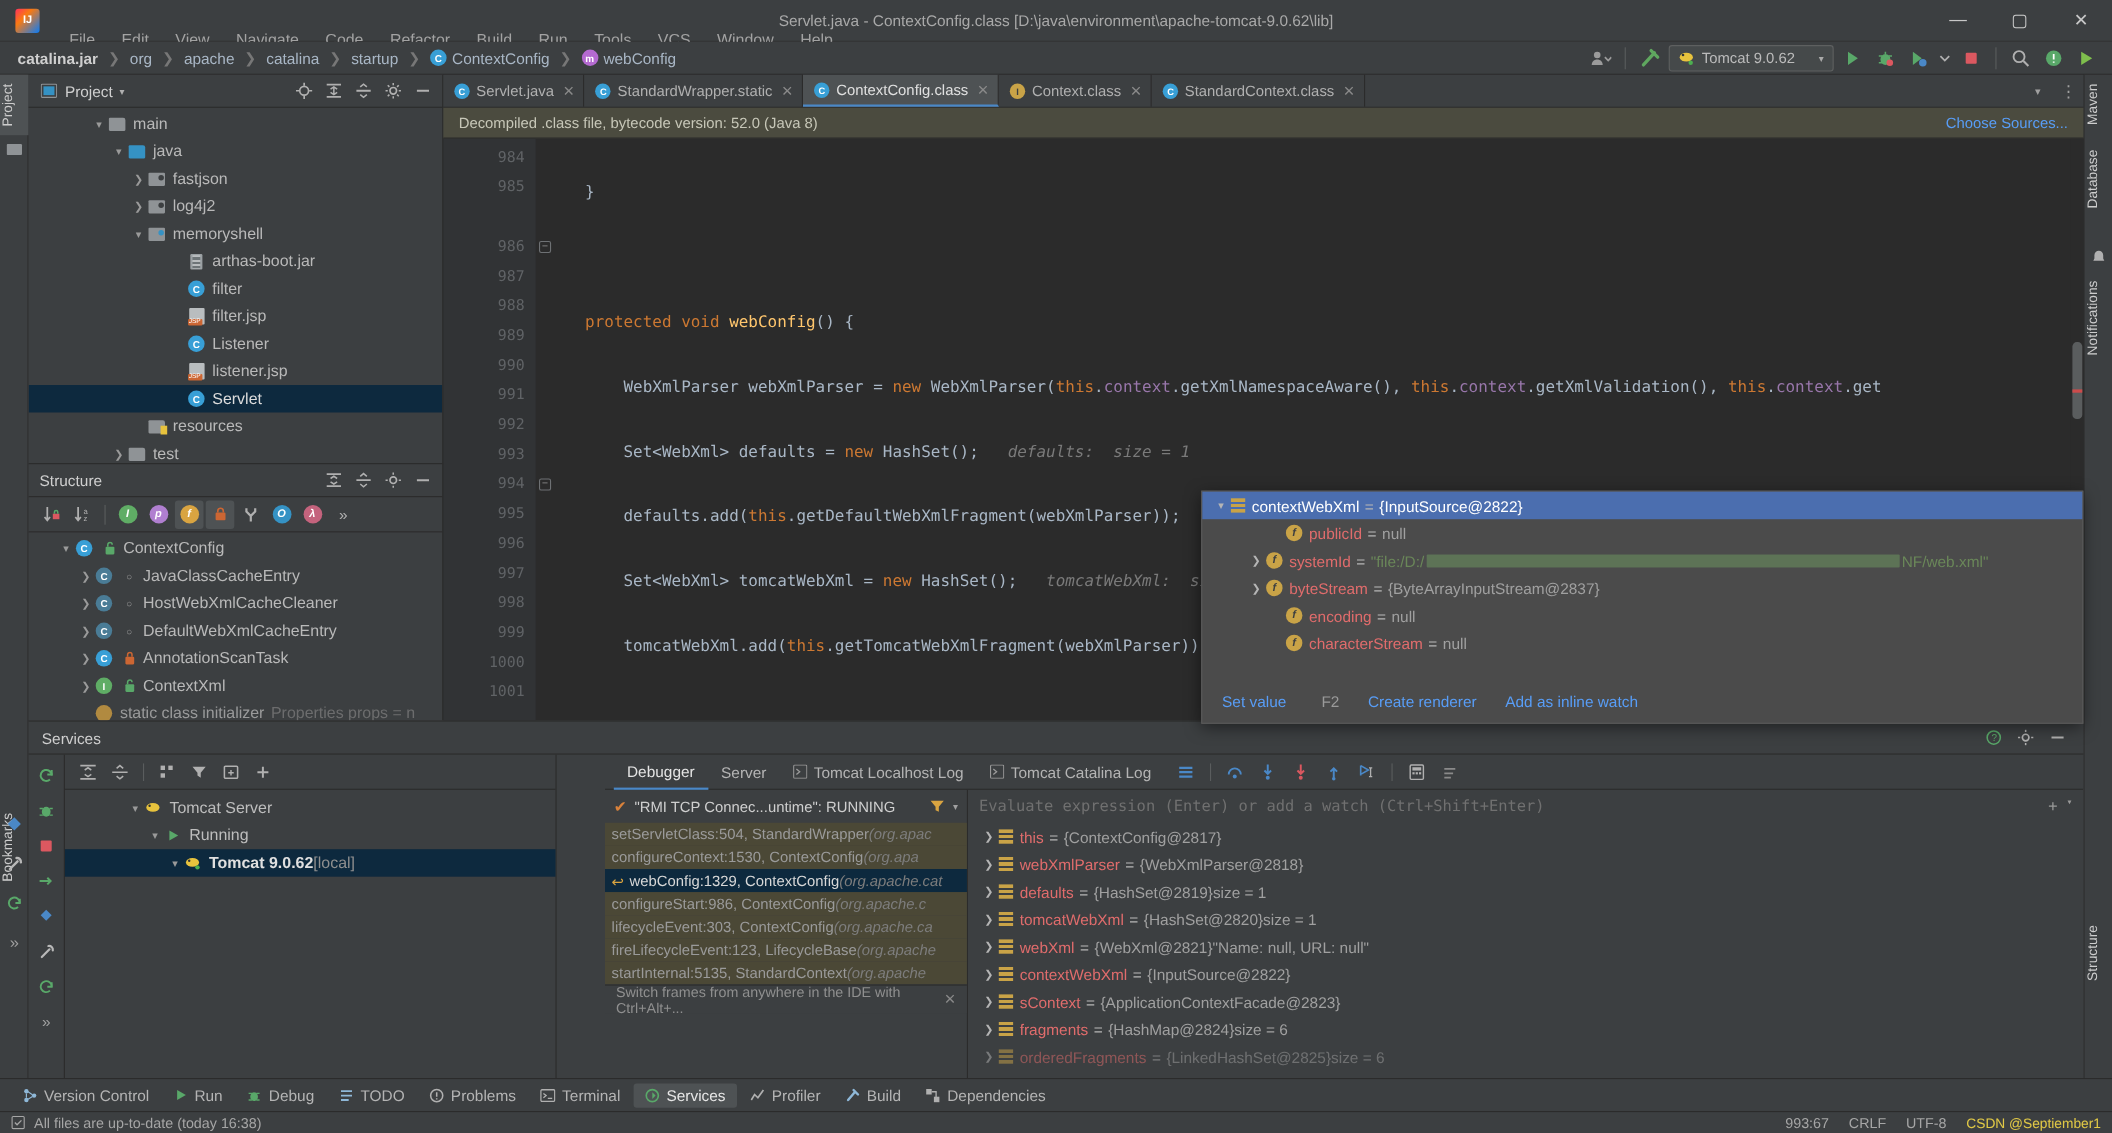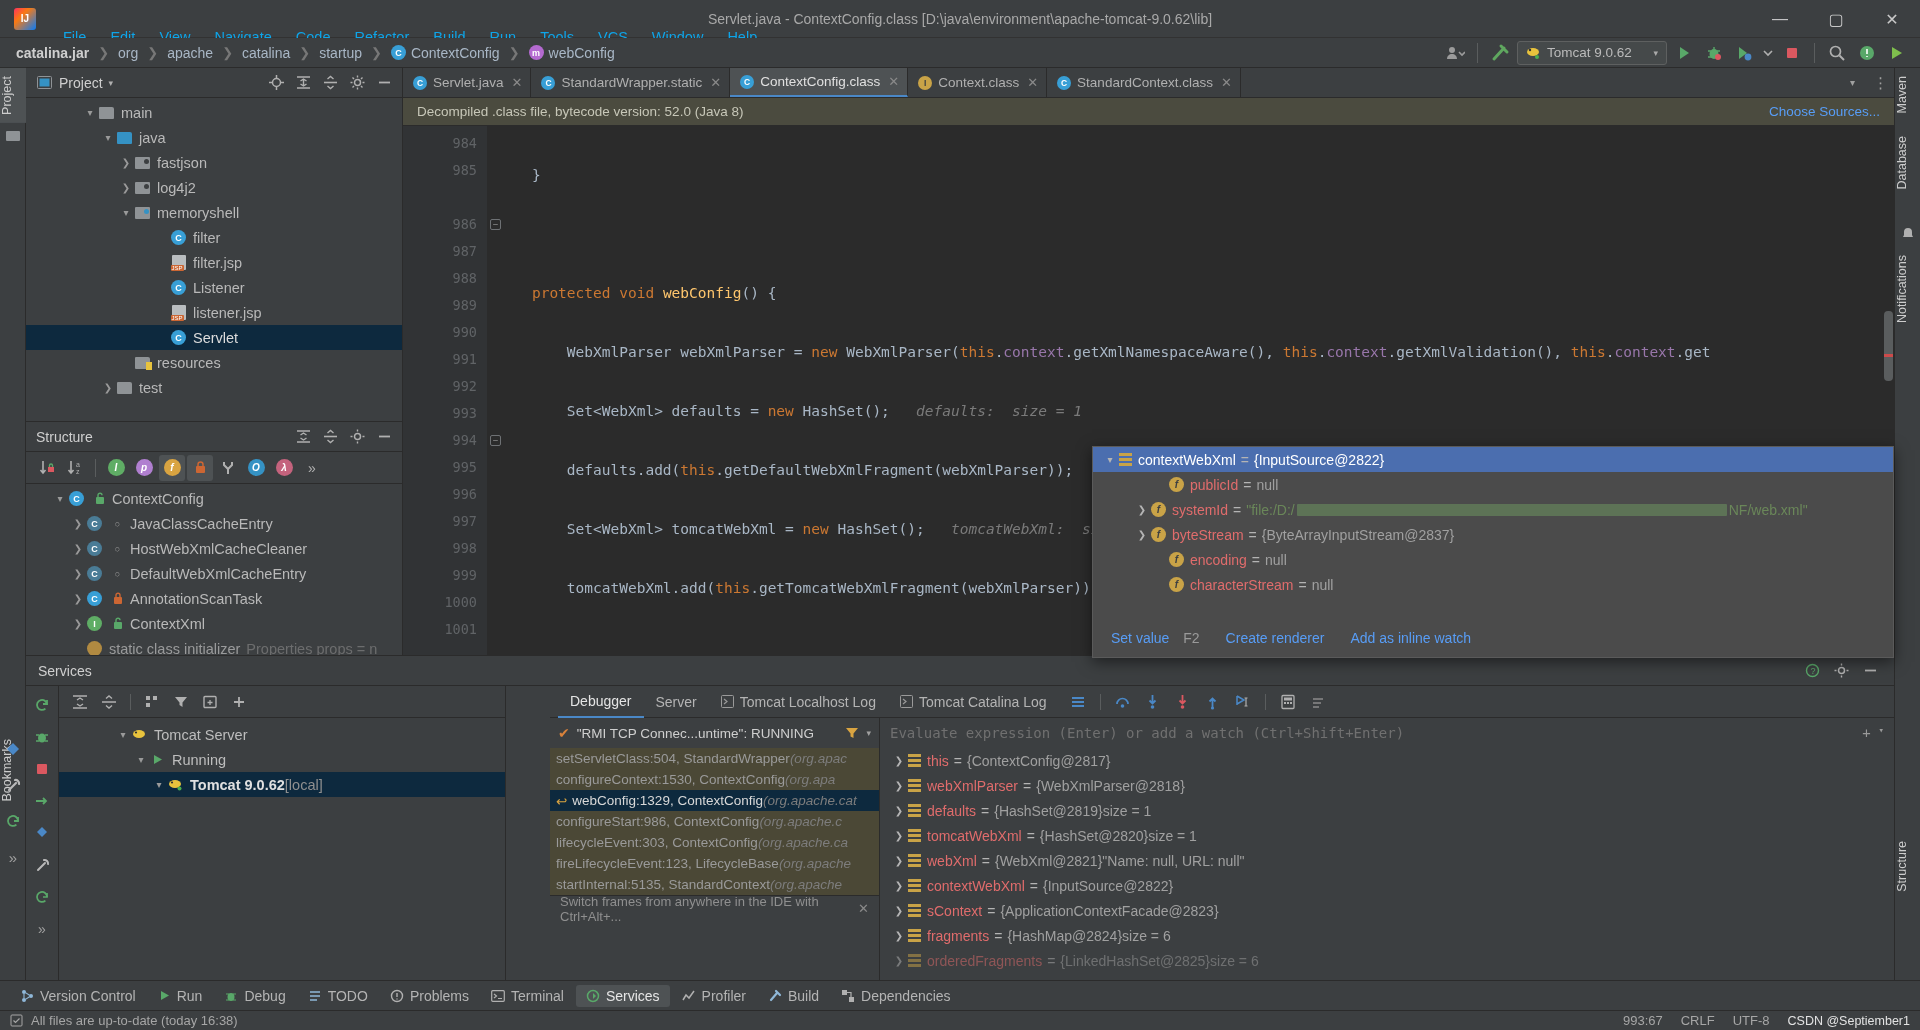--- a/index.html
+++ b/index.html
@@ -24,21 +24,21 @@
     background: linear-gradient(135deg,#fe315d 0%,#f97a12 35%,#087cfa 100%);
     border-radius:3px; position:relative; flex:none;
   }
   .ij-logo::after{
     content:"IJ"; position:absolute; inset:0; display:flex;
     align-items:center; justify-content:center;
     font-size:10px; font-weight:bold; color:#fff;
   }
   .menu { display:flex; align-items:center; gap:2px; }
   .menu-item {
-    padding:4px 11px; font-size:14.5px; color:#0ea5e9; cursor:default;
+    padding:4px 11px; font-size:14.5px; color:#a3a3a3; cursor:default;
     white-space:nowrap;
     margin-top:36px;
   }
   .win-title {
     position:absolute; left:0; right:0; text-align:center;
     font-size:14px; color:#a9a9a9; pointer-events:none;
   }
   .win-ctrls { position:absolute; right:0; top:0; height:38px; display:flex; z-index:4;}
   .win-btn { width:56px; height:38px; display:flex; align-items:center; justify-content:center; color:#c8c8c8; font-size:16px; }
 
@@ -263,21 +263,21 @@
   }
   .bb-item{ display:flex; align-items:center; gap:6px; padding:3px 10px; font-size:14px; color:#b4b4b4; border-radius:3px;}
   .bb-item.active{ background:#4e5254; color:#e6e6e6;}
 
   .status-bar{
     position:absolute; left:0; bottom:0; width:1920px; height:20px;
     background:#3c3f41; display:flex; align-items:center; padding:0 10px;
     font-size:13px; color:#a6a6a6; border-top:1px solid #2b2b2b;
   }
   .sb-right{ margin-left:auto; display:flex; align-items:center; gap:18px;}
-  .watermark{ color:#ffffff; font-size:12.5px; opacity:.85;}
+  .watermark{ color:#fde047; font-size:12.5px; opacity:.85;}
 
   .icon-svg{ display:block; }
 </style>
 </head>
 <body>
 
 <div class="app">
 
   <div class="titlebar">
     <div class="ij-logo"></div>
@@ -515,20 +515,27 @@
             <span class="pkg"></span>
           </span>
         <span>log4j2</span>
       </div>
       <div class="tree-row" style="padding-left:92px">
         <span class="arrow">▾</span>
         <span class="t-ico">
             <span class="pkg act"></span>
           </span>
         <span>memoryshell</span>
+      </div>
+      <div class="tree-row" style="padding-left:128px">
+        <span class="arrow empty">❯</span>
+        <span class="t-ico">
+            <span class="jar-ico"></span>
+          </span>
+        <span>arthas-boot.jar</span>
       </div>
       <div class="tree-row" style="padding-left:128px">
         <span class="arrow empty">❯</span>
         <span class="t-ico">
             <span class="circ c">C</span>
           </span>
         <span>filter</span>
       </div>
       <div class="tree-row" style="padding-left:128px">
         <span class="arrow empty">❯</span>
@@ -854,21 +861,21 @@
     </div>
     <div class="vp-row" style="padding-left:58px">
       <span class="vp-arrow empty">❯</span>
       <span class="f-badge">f</span>
       <span class="vname">characterStream</span>
       <span class="veq">=</span>
       <span class="vval">null</span>
     </div>
     <div class="vp-actions">
       <span><span class="vp-link">Set value</span>
-      <span class="vp-key" style="margin-left:10px">F2</span></span>
+      <span class="vp-key" style="margin-left:28px">F2</span></span>
       <span class="vp-link">Create renderer</span>
       <span class="vp-link">Add as inline watch</span>
     </div>
   </div>
 
   <div class="services-panel">
     <div class="svc-head">
       <span>Services</span>
       <div class="svc-head-icons">
         <div class="hdr-ico">

